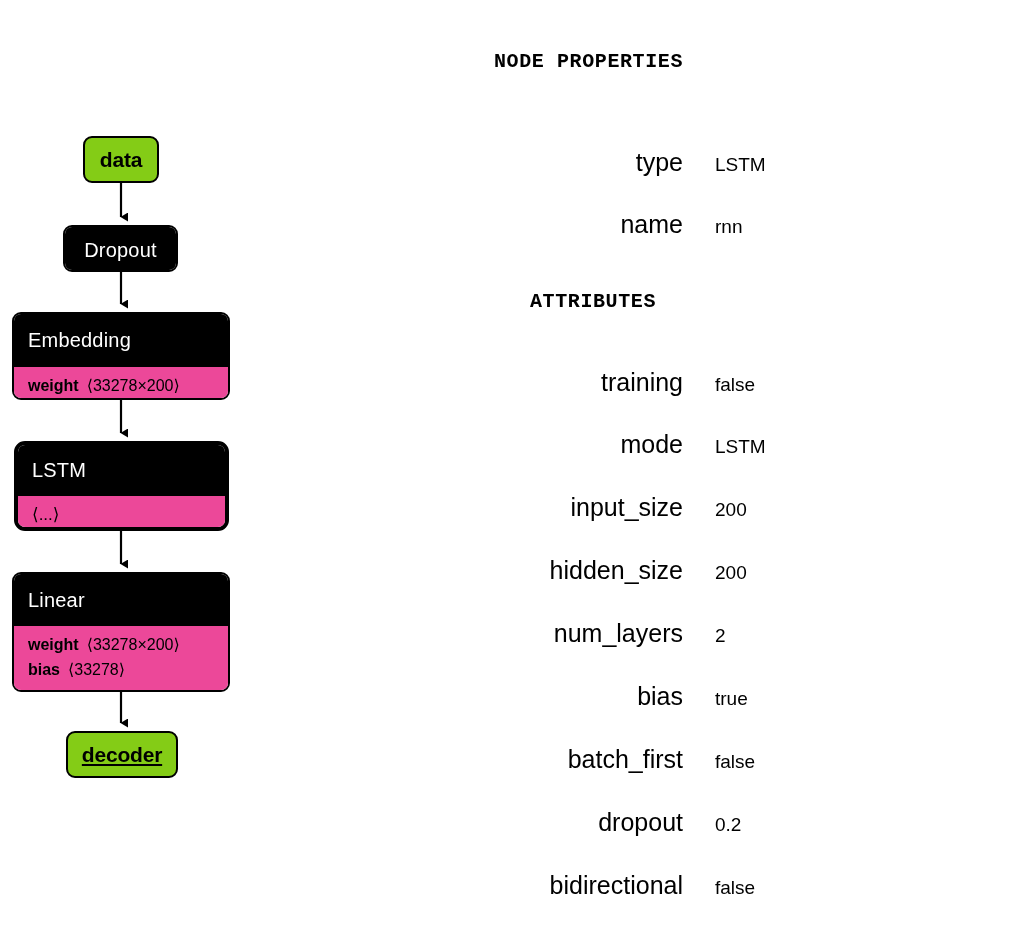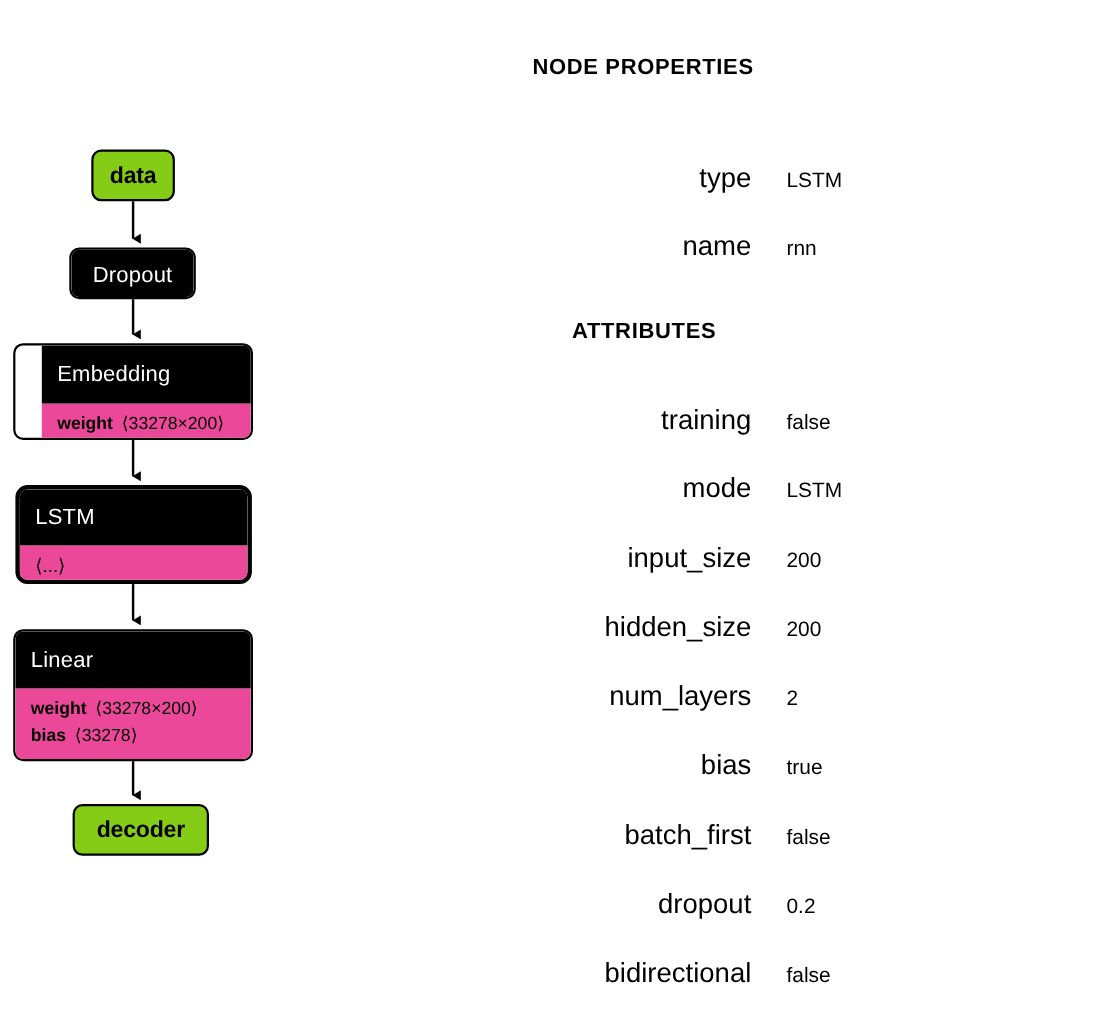--- a/index.html
+++ b/index.html
@@ -110,26 +110,27 @@
   
   #properties-panel {
     position: absolute;
     left: 440px;
     top: 0;
     width: 570px;
     height: 931px;
   }
   .panel-header {
     position: absolute;
-    left: 44px;
+    left: 54px;
     font-size: 20px;
     font-weight: bold;
     letter-spacing: 0.6px;
     color: #000000;
     white-space: nowrap;
+    font-family: Liberation Mono, monospace;
   }
   #node-properties-header { top: 50px; }
   #attributes-header { top: 290px; margin-left: 36px; }
 
   .prop-row {
     position: absolute;
     left: 0;
     width: 560px;
     height: 24px;
     display: flex;
@@ -171,40 +172,40 @@
       </g>
   </svg>
 
   <div id="nodes-layer">
       <div class="node pill" style="left: 83px; top: 136px; width: 76px; height: 47px;">
         <span class="pill-label">data</span>
       </div>
       <div class="node header-only" style="left: 63px; top: 225px; width: 115px; height: 47px;">
         <div class="node-header" style="height: 47px;">Dropout</div>
       </div>
-      <div class="node" style="left: 12px; top: 312px; width: 218px; height: 88px; padding-left: 24px;">
+      <div class="node" style="left: 12px; top: 312px; width: 218px; height: 88px;">
         <div class="node-header" style="height: 53px;">Embedding</div>
         <div class="node-body" style="height: 35px;">
           <div class="attr-line"><span class="k">weight</span><span class="v">⟨33278×200⟩</span></div>
         </div>
       </div>
       <div class="node selected" style="left: 14px; top: 441px; width: 215px; height: 90px;">
         <div class="node-header" style="height: 51px;">LSTM</div>
         <div class="node-body" style="height: 39px;">
           <div class="attr-line single"><span class="v" style="margin-left: 0px;">⟨...⟩</span></div>
         </div>
       </div>
       <div class="node" style="left: 12px; top: 572px; width: 218px; height: 120px;">
         <div class="node-header" style="height: 52px;">Linear</div>
         <div class="node-body" style="height: 68px;">
           <div class="attr-line"><span class="k">weight</span><span class="v">⟨33278×200⟩</span></div>
           <div class="attr-line"><span class="k">bias</span><span class="v">⟨33278⟩</span></div>
         </div>
       </div>
-      <div class="node pill" style="left: 66px; top: 731px; width: 124px; height: 47px;">
+      <div class="node pill" style="left: 66px; top: 731px; width: 112px; height: 47px; text-decoration: underline;">
         <span class="pill-label">decoder</span>
       </div>
     </div>
 </div>
 
 <div id="properties-panel">
 
   <div class="panel-header" id="node-properties-header">NODE PROPERTIES</div>
 
   <div id="node-properties-rows">

